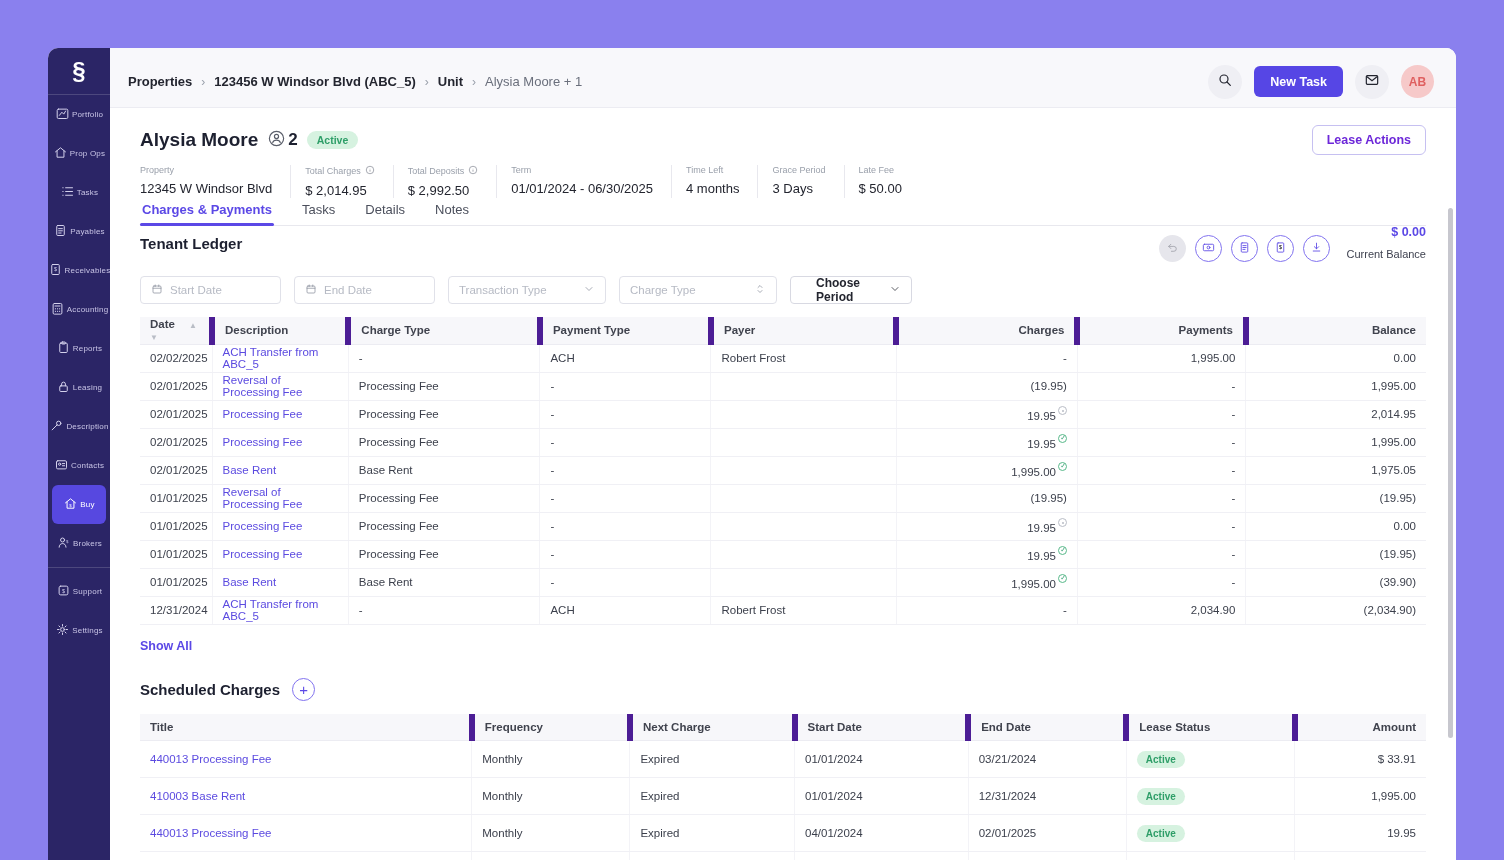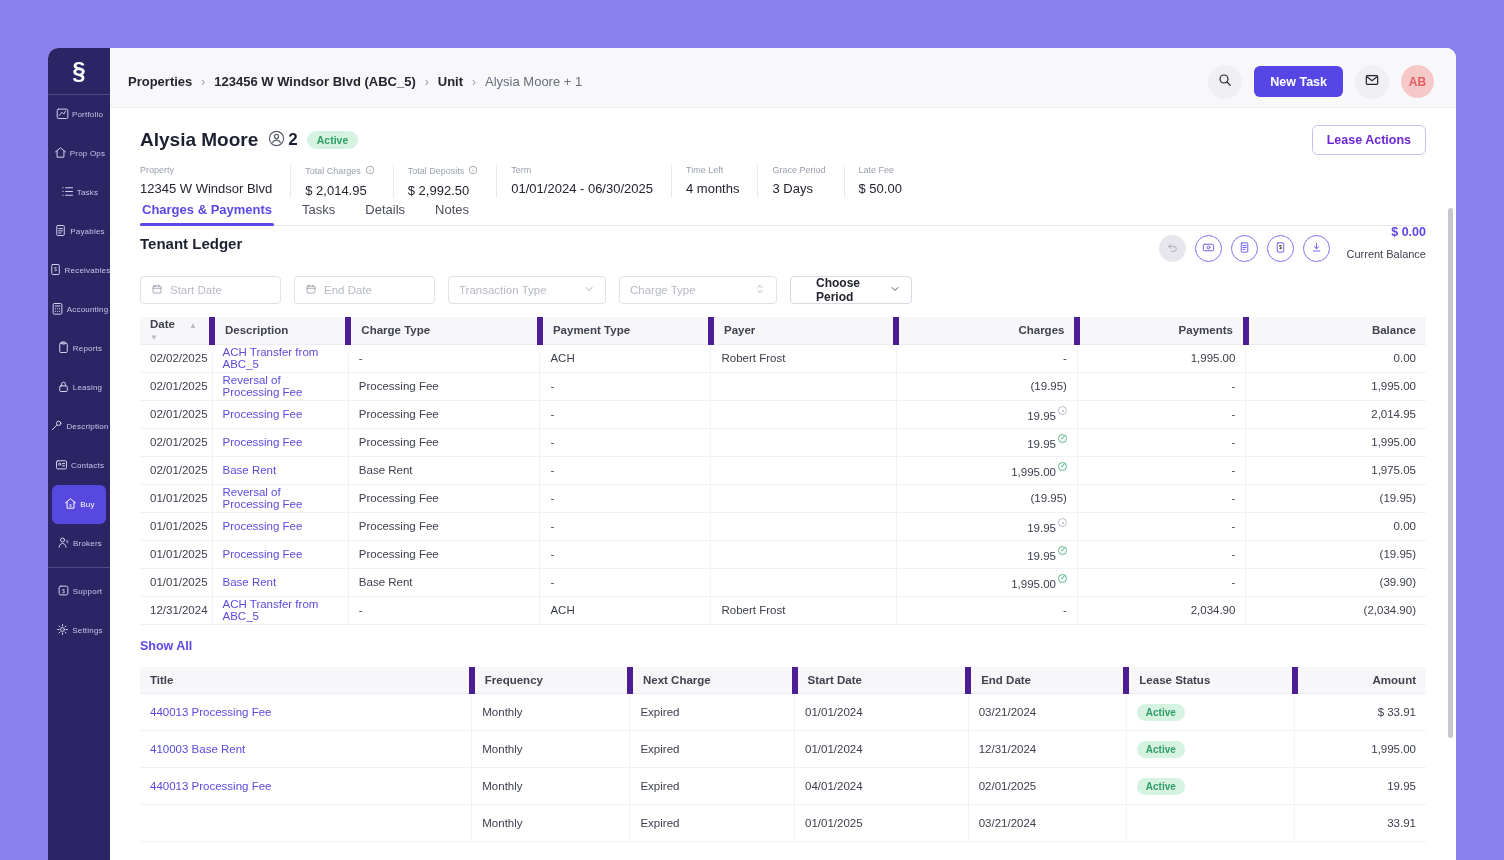--- a/index.html
+++ b/index.html
@@ -561,20 +561,24 @@
               <td>Robert Frost</td>
               <td class="num"><span>-</span></td>
               <td class="num">2,034.90</td>
               <td class="num">(2,034.90)</td>
             </tr>
         </tbody>
       </table>
 
       <span class="show-all">Show All</span>
 
+      <div class="sched-head">
+        <span class="section-title">Scheduled Charges</span>
+        <button class="plus-circle">+</button>
+      </div>
 
       <table class="sched-table">
         <colgroup>
           <col style="width:25.8%">
             <col style="width:12.3%">
             <col style="width:12.8%">
             <col style="width:13.5%">
           <col style="width:12.3%">
             <col style="width:13.1%">
             <col style="width:10.2%">

